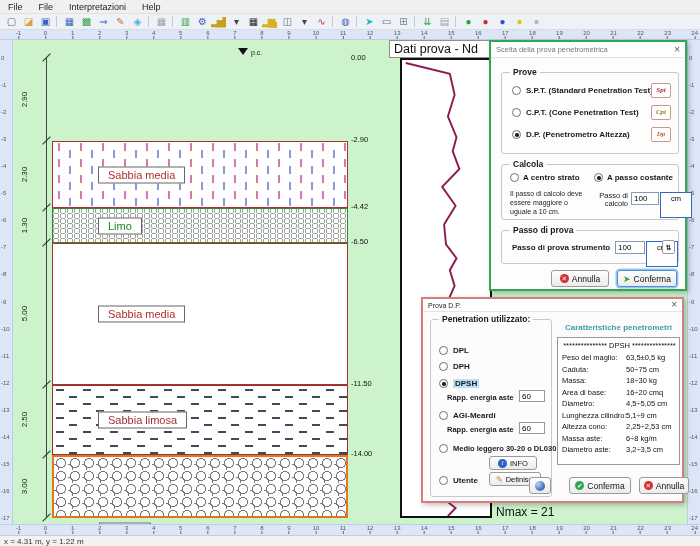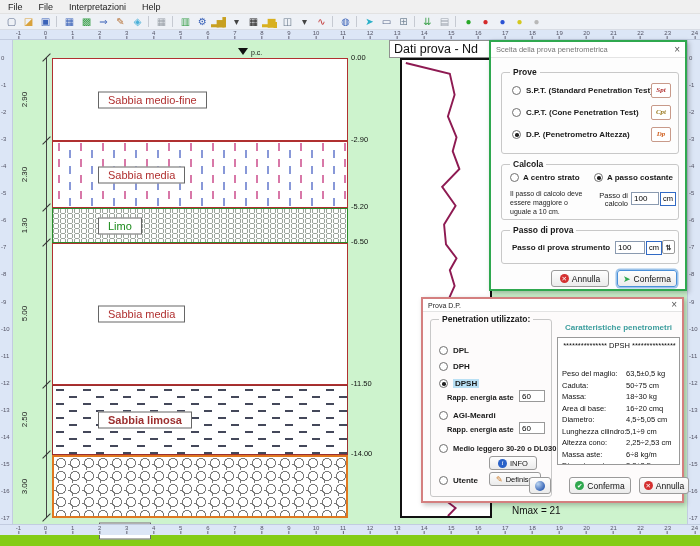--- a/index.html
+++ b/index.html
@@ -56,61 +56,61 @@
       background-size:7px 5px; }
   .pat-grid-dots { background-color:#fff; background-image:
       radial-gradient(circle .7px at 2px 2px, #d08080 98%, transparent),
       radial-gradient(circle .7px at 6px 6px, #8090c8 98%, transparent);
       background-size:8px 8px; }
   .pat-silty { background-color:#fff; background-image:
       radial-gradient(ellipse 5px 1px at 7px 4px, #44485a 96%, transparent),
       radial-gradient(ellipse 5px 1px at 20px 11px, #44485a 96%, transparent),
       radial-gradient(circle .6px at 3px 8px, #a89878 98%, transparent),
       radial-gradient(circle .6px at 12px 2px, #8898a8 98%, transparent);
-      background-size:27px 14px, 27px 14px, 9px 7px, 11px 9px;font-weight:bold; }
+      background-size:27px 14px, 27px 14px, 9px 7px, 11px 9px; }
   .pat-gravel { background-color:#fff; background-image:
       radial-gradient(circle at 7px 6px, transparent 4px, #787878 4.2px 4.9px, transparent 5.2px),
       radial-gradient(circle at 0px 12px, transparent 4px, #787878 4.2px 4.9px, transparent 5.2px);
       background-size:14px 13px; }
 
   .dim-vline { position:absolute; left:46px; top:58px; width:1px; height:460px; background:#444; }
   .dimtick { position:absolute; left:41px; width:11px; height:1px; background:#333; transform:rotate(-45deg); }
   .thick-lbl { position:absolute; left:13px; width:22px; text-align:center; font-size:8px; color:#222;
                transform:rotate(-90deg); white-space:nowrap; }
   .depth-lbl { position:absolute; left:351px; font-size:7.5px; color:#111; }
   .pc-tri { position:absolute; left:238px; top:48px; width:0; height:0; border-left:5px solid transparent;
             border-right:5px solid transparent; border-top:7px solid #111; }
   .pc-lbl { position:absolute; left:251px; top:49px; font-size:7px; color:#111; }
 
   .chart-title { position:absolute; left:389px; top:40px; width:106px; height:18px; background:#fff;
                  border:1px solid #909090; font-size:12.5px; color:#111; padding:1px 0 0 4px;
                  white-space:nowrap; overflow:hidden; z-index:2; }
   .chart { position:absolute; left:400px; top:58px; width:92px; height:460px; background:#fff;
            border:2px solid #111; z-index:2; }
   .chart svg { width:100%; height:100%; display:block; }
-  .nmax { position:absolute; left:512px; top:505px; font-size:10px; color:#111; z-index:7; }
+  .nmax { position:absolute; left:496px; top:505px; font-size:12px; color:#111; z-index:7; }
 
   
   .dialog { position:absolute; background:#fdfdfd; box-shadow:2px 2px 5px rgba(0,0,0,.25); }
   .dlg-title { position:absolute; left:0; top:0; right:0; background:#fff; border-bottom:1px solid #e4e4e4;
                color:#777; display:flex; align-items:center; padding:0 5px; }
   .dlg-close { margin-left:auto; color:#555; cursor:pointer; font-size:10px; line-height:10px; }
   .grp { position:absolute; border:1px solid #c8c8c8; border-radius:3px; }
   .grp-legend { position:absolute; top:-6px; left:8px; background:#fdfdfd; padding:0 3px;
                 font-weight:bold; font-size:8.5px; color:#1a1a1a; white-space:nowrap; }
   .radio { position:absolute; width:9px; height:9px; border:1px solid #707070; border-radius:50%; background:#fff; }
   .radio.sel::after { content:''; position:absolute; left:2px; top:2px; width:3.5px; height:3.5px;
                       background:#222; border-radius:50%; }
   .rlbl { position:absolute; font-size:8px; font-weight:bold; color:#1a1a1a; white-space:nowrap; }
   .rlbl.hl { background:#b9e0f4; padding:0 2px; }
   .note { position:absolute; font-size:7px; color:#222; line-height:1.3; }
   .fld { position:absolute; height:13px; border:1px solid #8a9ab0; background:#fff; font-size:8px;
          padding:0 2px; font-family:"Liberation Sans",sans-serif; }
-  .unit { position:absolute; height:14px; border:1px solid #316ac5; background:#fff; font-size:7.5px;
-          text-align:center; line-height:12px; padding:0 2px; }
+  .unit { position:absolute; height:26px; border:1px solid #316ac5; background:#fff; font-size:7.5px;
+          text-align:center; line-height:12px; padding:0 10px; }
   .flbl { position:absolute; font-size:7.5px; color:#1a1a1a; }
   .btn { position:absolute; height:17px; border:1px solid #9a9a9a; border-radius:3px;
          background:linear-gradient(#fefefe,#ebebeb); display:flex; align-items:center; justify-content:center;
          gap:3px; font-size:8.5px; color:#111; cursor:pointer; }
   .btn.focus { border:1px solid #4a90d9; box-shadow:0 0 0 1.5px #9cc3ea; }
   .mini-btn { position:absolute; width:20px; height:15px; border:1px solid #c89a8a; border-radius:2px;
               background:#fff; font-family:"Liberation Serif",serif; font-style:italic; font-weight:bold;
               font-size:7px; text-align:center; line-height:13px; cursor:pointer; }
   .circ { display:inline-block; width:9px; height:9px; border-radius:50%; color:#fff; font-size:6.5px;
           line-height:9px; text-align:center; flex:none; }
@@ -122,21 +122,21 @@
 
   #dlg1 { left:489px; top:40px; width:198px; height:251px; border:2px solid #2fa84f; z-index:12; }
   #dlg1 .dlg-title { height:16px; font-size:7.5px; }
   #dlg2 { left:421px; top:297px; width:263px; height:206px; border:2px solid #d47f7f; background:#fdfbfb; z-index:13; }
   #dlg2 .dlg-title { height:13px; font-size:7px; color:#222; }
   #dlg2 .grp-legend { background:#fdfbfb; }
 
   .char-title { position:absolute; font-size:8px; font-weight:bold; color:#3d9e9e; text-align:center; }
   .info-box { position:absolute; border:1px solid #999; background:#fff; padding:3px 2px 0 4px;
               font-size:7.5px; color:#111; overflow:hidden; }
-  .info-box .hdr { text-align:center; white-space:nowrap; overflow:hidden; margin-bottom:18px; }
+  .info-box .hdr { text-align:center; white-space:nowrap; overflow:hidden; margin-bottom:2px; }
   .info-box .row { display:flex; line-height:11.5px; white-space:nowrap; }
   .info-box .row .lbl { width:64px; flex:none; }
 
   .statusbar { position:absolute; left:0; top:535px; width:700px; height:11px; background:#f2f2f2;
                border-top:1px solid #ccc; font-size:8px; color:#333; padding:1px 0 0 4px; z-index:9; }
 </style>
 </head>
 <body>
 
 <div id="app">
@@ -278,23 +278,20 @@
       <span class="vtick" style="top: 288.6px;">-10</span>
       <span class="vtick" style="top: 315.66px;">-11</span>
       <span class="vtick" style="top: 342.72px;">-12</span>
       <span class="vtick" style="top: 369.78px;">-13</span>
       <span class="vtick" style="top: 396.84px;">-14</span>
       <span class="vtick" style="top: 423.9px;">-15</span>
       <span class="vtick" style="top: 450.96px;">-16</span>
       <span class="vtick" style="top: 478.02px;">-17</span>
     </div>
 
-  <div class="layer pat-sand-fine b-red" style="left:52px;top:58px;height:83px;z-index:2">
-    <span class="llabel t-red">Sabbia medio-fine</span>
-  </div>
   <div class="layer pat-dash-cols b-red" style="left:52px;top:141px;height:67px;z-index:2">
     <span class="llabel t-red">Sabbia media</span>
   </div>
   <div class="layer pat-limo b-green" style="left:52px;top:208px;height:35px;z-index:2">
     <span class="llabel t-green">Limo</span>
   </div>
   <div class="layer pat-grid-dots b-red" style="left:52px;top:243px;height:142px;z-index:2">
     <span class="llabel t-red">Sabbia media</span>
   </div>
   <div class="layer pat-silty b-dkred" style="left:52px;top:385px;height:70px;z-index:2">
@@ -314,21 +311,21 @@
   <div class="dimtick" style="top:517px;z-index:2"></div>
   <span class="thick-lbl" style="top:95px;z-index:2">2.90</span>
   <span class="thick-lbl" style="top:170px;z-index:2">2.30</span>
   <span class="thick-lbl" style="top:221px;z-index:2">1.30</span>
   <span class="thick-lbl" style="top:309px;z-index:2">5.00</span>
   <span class="thick-lbl" style="top:415px;z-index:2">2.50</span>
   <span class="thick-lbl" style="top:482px;z-index:2">3.00</span>
 
   <span class="depth-lbl" style="top:53px;z-index:2">0.00</span>
   <span class="depth-lbl" style="top:135px;z-index:2">-2.90</span>
-  <span class="depth-lbl" style="top:202px;z-index:2">-5.20</span>
+  <span class="depth-lbl" style="top:202px;z-index:2">-4.42</span>
   <span class="depth-lbl" style="top:237px;z-index:2">-6.50</span>
   <span class="depth-lbl" style="top:379px;z-index:2">-11.50</span>
   <span class="depth-lbl" style="top:449px;z-index:2">-14.00</span>
 
   <div class="pc-tri" style="z-index:2"></div>
   <span class="pc-lbl" style="z-index:2">p.c.</span>
 
   <div class="chart-title">Dati prova - Nd</div>
   <div class="chart">
     <svg viewBox="0 0 92 460" preserveAspectRatio="none">
@@ -470,13 +467,16 @@
     <div class="btn" style="left:146px;top:178px;width:62px">
       <span class="circ green">✔</span>
       <span>Conferma</span>
     </div>
     <div class="btn" style="left:216px;top:178px;width:50px">
       <span class="circ red">✕</span>
       <span>Annulla</span>
     </div>
   </div>
 
+  <div class="statusbar">
+    <span>x = 4.31 m, y = 1.22 m</span>
+  </div>
 </div>
 
 </body></html>

